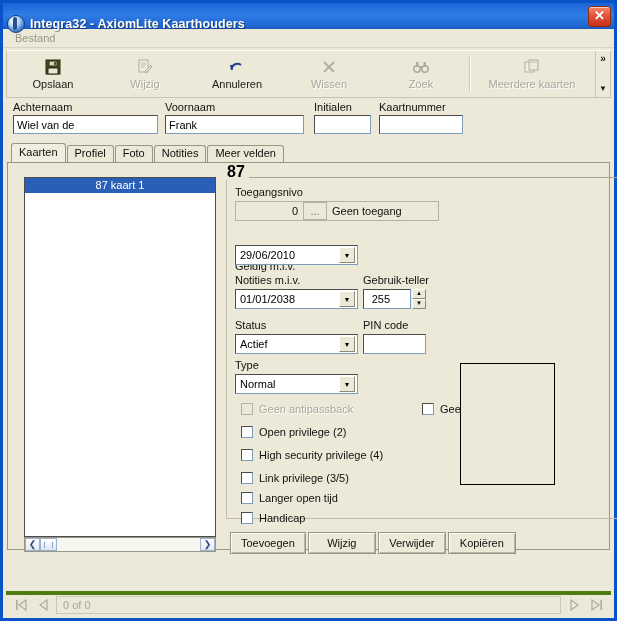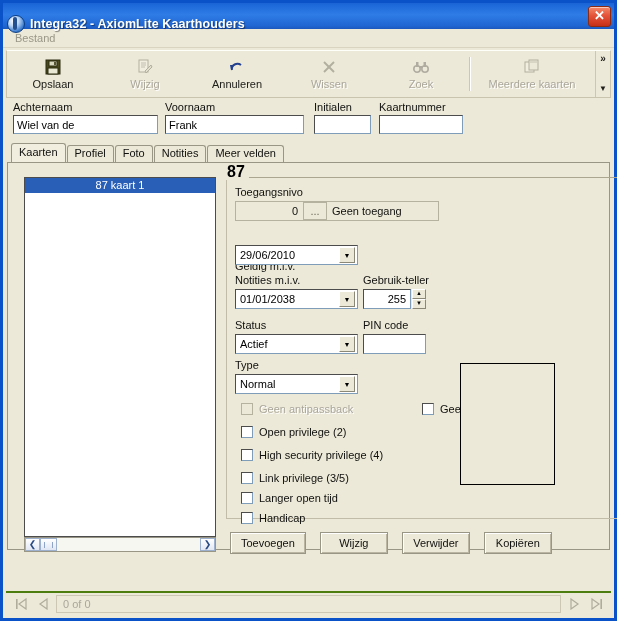--- a/index.html
+++ b/index.html
@@ -160,21 +160,21 @@
   }
   .tbox{
     box-sizing:border-box;height:20px;border:1px solid #7f9db9;
     border-top-color:#4c4c4c;border-left-color:#4c4c4c;background:#fff;
     font-size:11px;color:#000;display:flex;align-items:center;padding:0 4px;
   }
   .spin-wrap{display:flex;align-items:stretch;height:20px;}
   .spin-val{
     width:48px;box-sizing:border-box;border:1px solid #7f9db9;
     border-top-color:#4c4c4c;border-left-color:#4c4c4c;background:#fff;
-    display:flex;align-items:center;justify-content:flex-end;padding-right:4px;
+    display:flex;align-items:center;justify-content:flex-end;padding-right:20px;
     font-size:11px;color:#000;
   }
   .spin-btns{width:14px;display:flex;flex-direction:column;margin-left:1px;}
   .spin-btns div{
     flex:1;box-sizing:border-box;background:#ece9d8;border:1px solid #fff;
     border-right-color:#8c8878;border-bottom-color:#8c8878;
     font-size:6px;line-height:7px;text-align:center;color:#000;cursor:pointer;
   }
   .cbrow{position:absolute;display:flex;align-items:center;gap:6px;}
   .cbx{
@@ -183,32 +183,32 @@
     cursor:pointer;flex:0 0 auto;
   }
   .cbrow.disabled .cbx{background:#ece9d8;border-color:#b6b2a0;cursor:default;}
   .cbrow.disabled .cbl{color:#aaa69a;text-shadow:1px 1px 0 #fff;}
   .cbl{font-size:11px;color:#10100e;white-space:nowrap;}
   .photo{
     position:absolute;left:452px;top:200px;width:95px;height:122px;
     border:1px solid #000;background:#ece9d8;box-sizing:border-box;
   }
   
-  .btnrow{position:absolute;left:222px;top:369px;display:flex;gap:14px;}
+  .btnrow{position:absolute;left:222px;top:369px;display:flex;gap:2px;}
   .btn{
     box-sizing:border-box;min-width:68px;height:22px;padding:0 10px;
     background:#ece9d8;border:1px solid #9a9685;
     box-shadow:inset 1px 1px 0 #fff, inset -1px -1px 0 #b9b5a2;
     font-size:11px;color:#10100e;font-family:"Liberation Sans",sans-serif;
     display:flex;align-items:center;justify-content:center;cursor:pointer;
   }
   
   .navbar{
     position:absolute;left:3px;right:3px;bottom:3px;height:24px;
-    background:#ece9d8;border-top:2px solid #4d7c0f;box-sizing:border-box;
+    background:#ece9d8;border-top:4px solid #4d7c0f;box-sizing:border-box;
     display:flex;align-items:center;padding:0 4px;justify-content:space-between;
   }
   .nav-ico{
     width:22px;height:20px;display:flex;align-items:center;justify-content:center;
     color:#b0ac9c;font-size:12px;cursor:pointer;
   }
   .nav-field{
     flex:1;height:18px;box-sizing:border-box;margin:0 2px;
     background:#ece9d8;border:1px solid #cbc7b4;
     display:flex;align-items:center;padding-left:6px;

